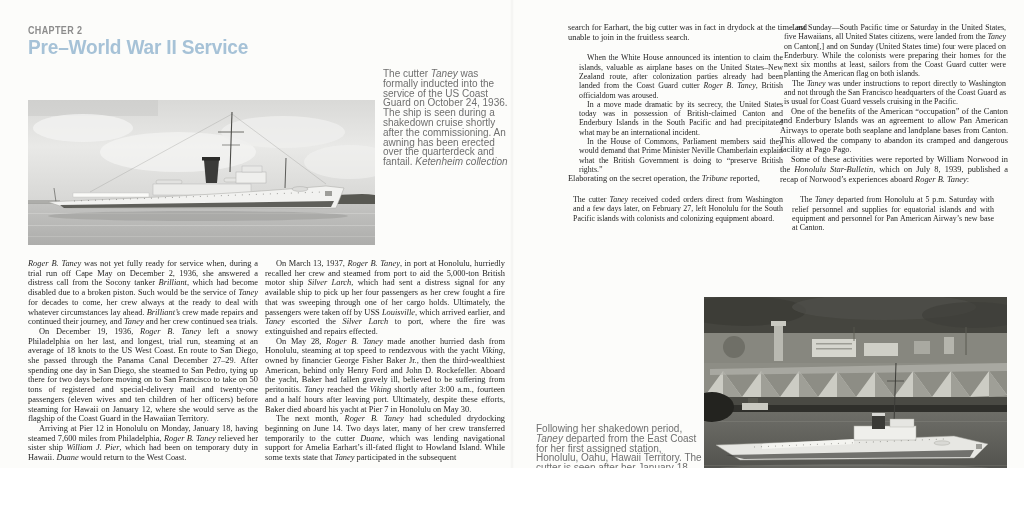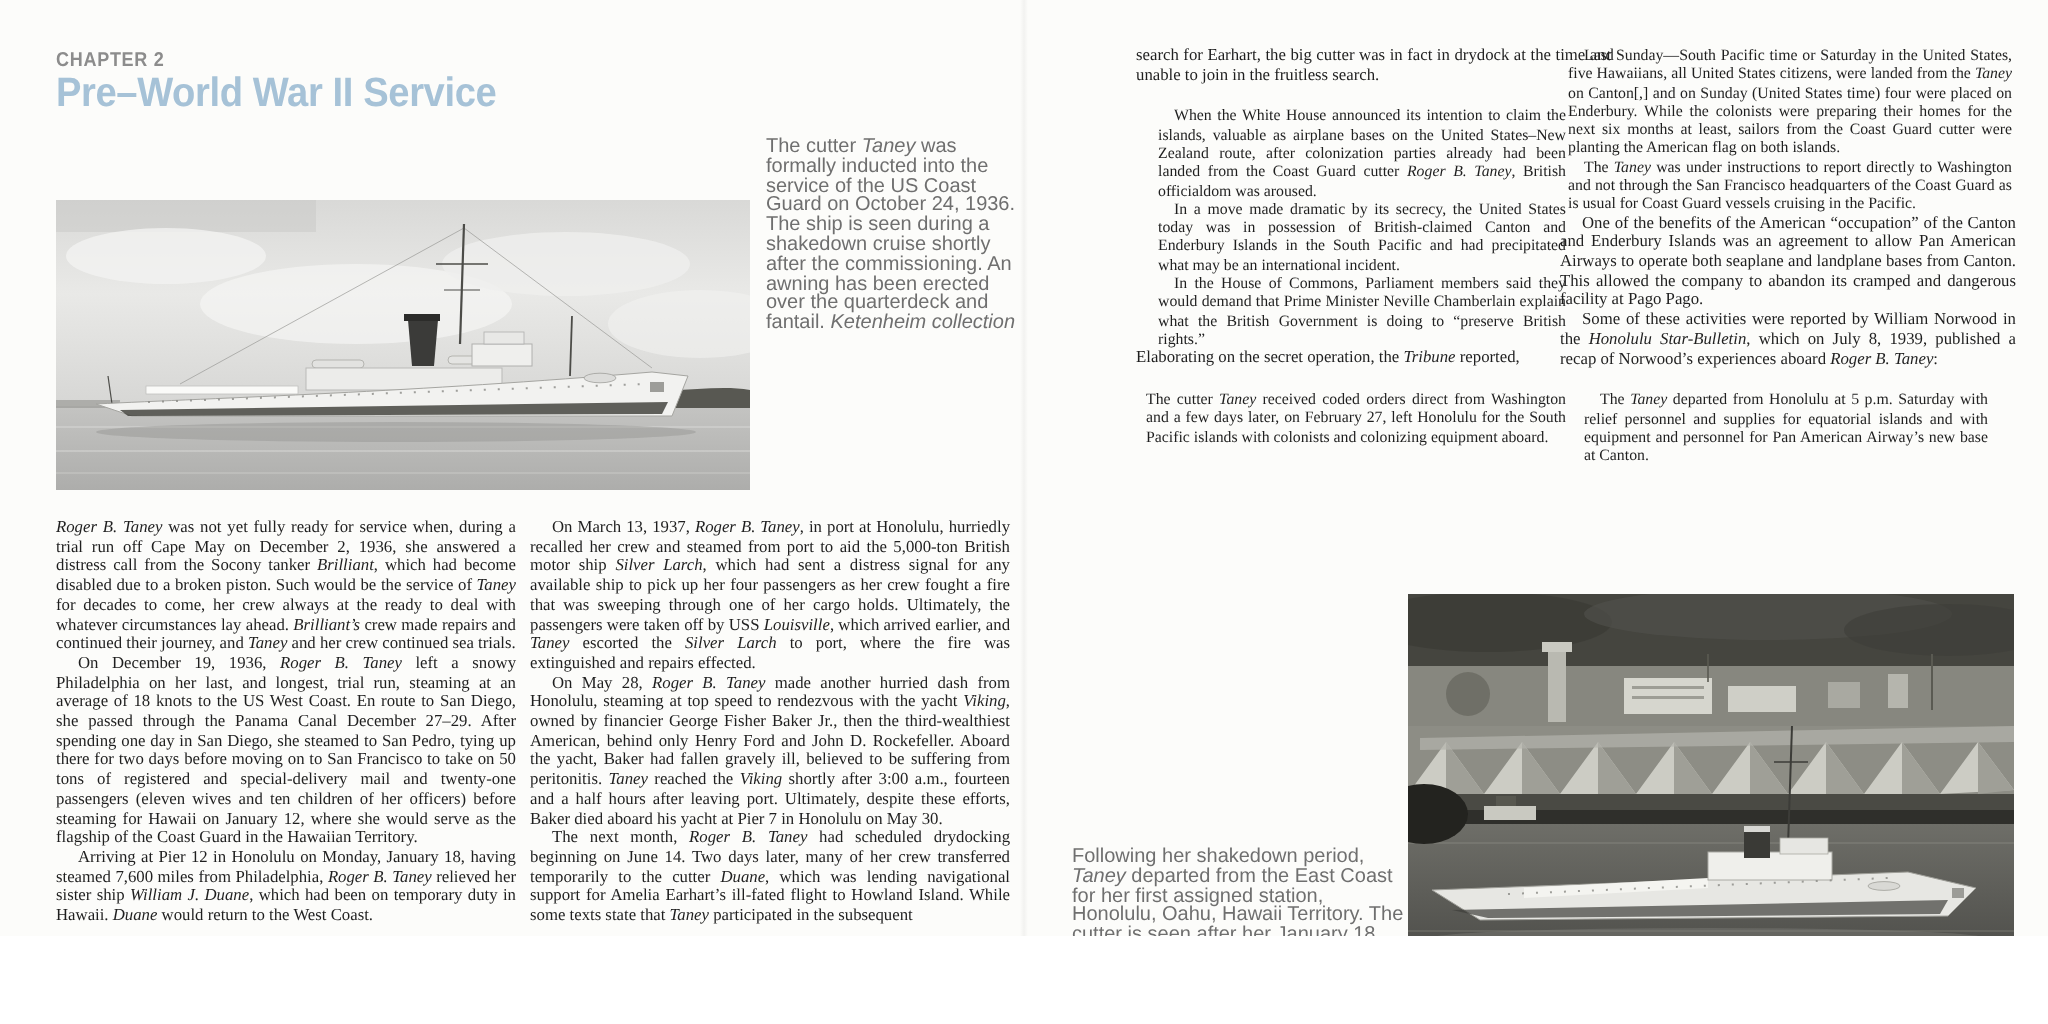--- a/index.html
+++ b/index.html
@@ -113,21 +113,21 @@
         <ellipse cx="272" cy="89" rx="8" ry="2.4" fill="#dcdcda" stroke="#a0a09c" stroke-width="0.4"></ellipse>
         <rect x="297" y="91" width="7" height="5" fill="#8e8e8a" opacity="0.85"></rect>
       </g>
     </svg>
 
     <div class="caption caption1">The cutter <i>Taney</i> was formally inducted into the service of the US Coast Guard on October 24, 1936. The ship is seen during a shakedown cruise shortly after the commissioning. An awning has been erected over the quarterdeck and fantail. <i>Ketenheim collection</i></div>
 
     <div class="col col-l1">
       <p class="body-p"><i>Roger B. Taney</i> was not yet fully ready for service when, during a trial run off Cape May on December 2, 1936, she answered a distress call from the Socony tanker <i>Brilliant</i>, which had become disabled due to a broken piston. Such would be the service of <i>Taney</i> for decades to come, her crew always at the ready to deal with whatever circumstances lay ahead. <i>Brilliant’s</i> crew made repairs and continued their journey, and <i>Taney</i> and her crew continued sea trials.</p>
       <p class="body-p indent">On December 19, 1936, <i>Roger B. Taney</i> left a snowy Philadelphia on her last, and longest, trial run, steaming at an average of 18 knots to the US West Coast. En route to San Diego, she passed through the Panama Canal December 27–29. After spending one day in San Diego, she steamed to San Pedro, tying up there for two days before moving on to San Francisco to take on 50 tons of registered and special-delivery mail and twenty-one passengers (eleven wives and ten children of her officers) before steaming for Hawaii on January 12, where she would serve as the flagship of the Coast Guard in the Hawaiian Territory.</p>
-      <p class="body-p indent">Arriving at Pier 12 in Honolulu on Monday, January 18, having steamed 7,600 miles from Philadelphia, <i>Roger B. Taney</i> relieved her sister ship <i>William J. Duane</i>, which had been on temporary duty in Hawaii. <i>Duane</i> would return to the West Coast.</p>
+      <p class="body-p indent">Arriving at Pier 12 in Honolulu on Monday, January 18, having steamed 7,600 miles from Philadelphia, <i>Roger B. Taney</i> relieved her sister ship <i>William J. Pier</i>, which had been on temporary duty in Hawaii. <i>Duane</i> would return to the West Coast.</p>
     </div>
 
     <div class="col col-l2">
       <p class="body-p indent">On March 13, 1937, <i>Roger B. Taney</i>, in port at Honolulu, hurriedly recalled her crew and steamed from port to aid the 5,000-ton British motor ship <i>Silver Larch</i>, which had sent a distress signal for any available ship to pick up her four passengers as her crew fought a fire that was sweeping through one of her cargo holds. Ultimately, the passengers were taken off by USS <i>Louisville</i>, which arrived earlier, and <i>Taney</i> escorted the <i>Silver Larch</i> to port, where the fire was extinguished and repairs effected.</p>
       <p class="body-p indent">On May 28, <i>Roger B. Taney</i> made another hurried dash from Honolulu, steaming at top speed to rendezvous with the yacht <i>Viking</i>, owned by financier George Fisher Baker Jr., then the third-wealthiest American, behind only Henry Ford and John D. Rockefeller. Aboard the yacht, Baker had fallen gravely ill, believed to be suffering from peritonitis. <i>Taney</i> reached the <i>Viking</i> shortly after 3:00 a.m., fourteen and a half hours after leaving port. Ultimately, despite these efforts, Baker died aboard his yacht at Pier 7 in Honolulu on May 30.</p>
       <p class="body-p indent">The next month, <i>Roger B. Taney</i> had scheduled drydocking beginning on June 14. Two days later, many of her crew transferred temporarily to the cutter <i>Duane</i>, which was lending navigational support for Amelia Earhart’s ill-fated flight to Howland Island. While some texts state that <i>Taney</i> participated in the subsequent</p>
     </div>
 
     <div class="footer footer-left">
       <span class="pagenum">18</span><span>US COAST GUARD CUTTER 37</span>

